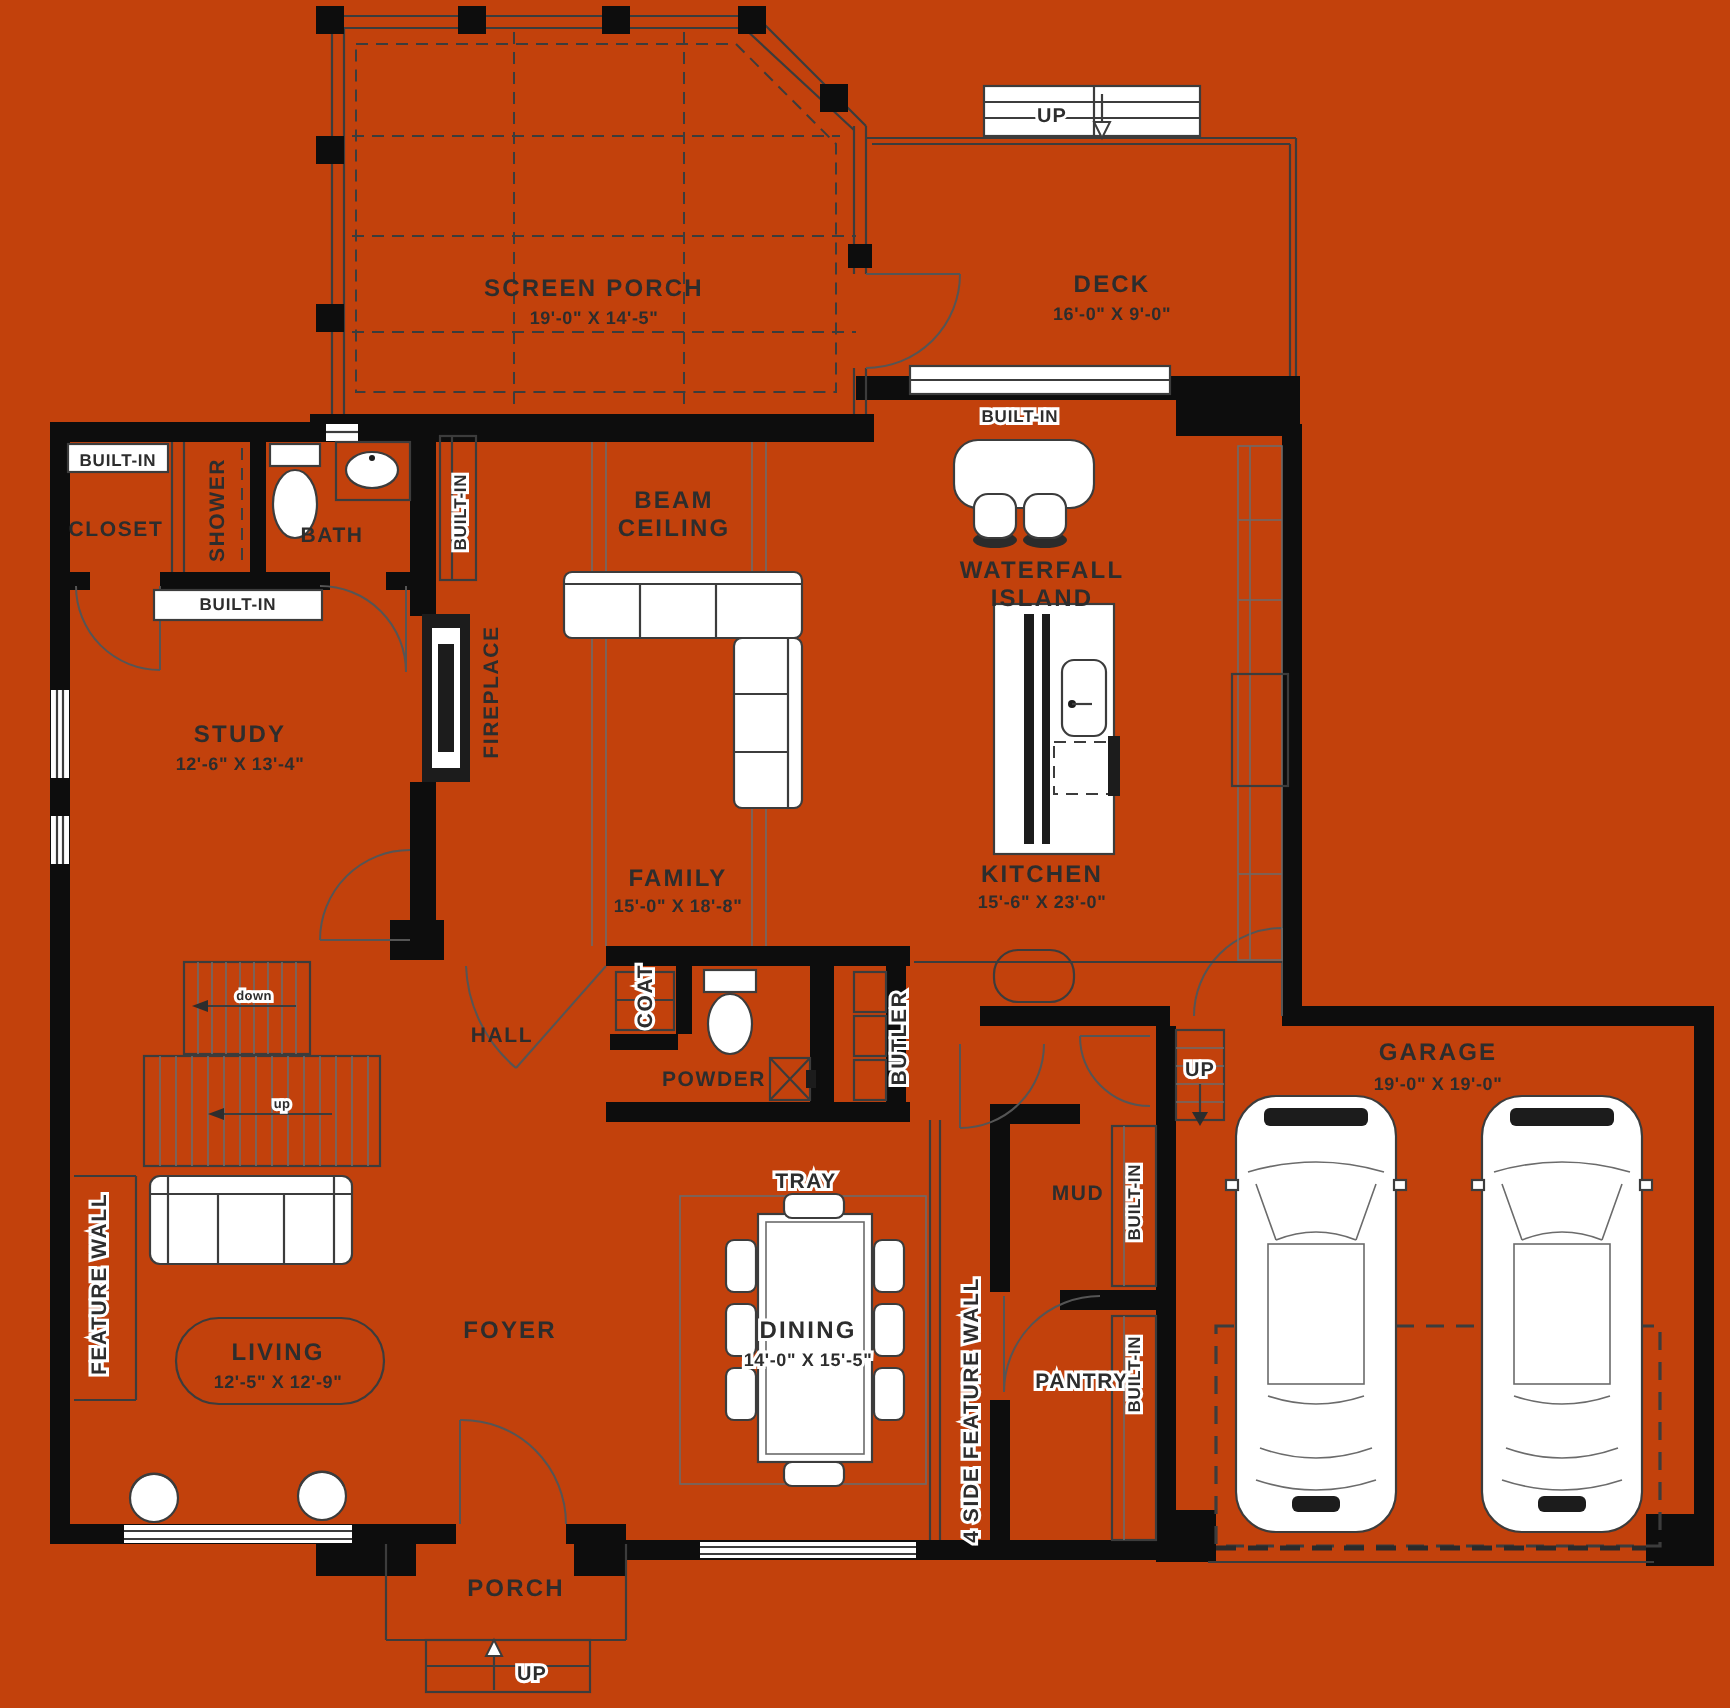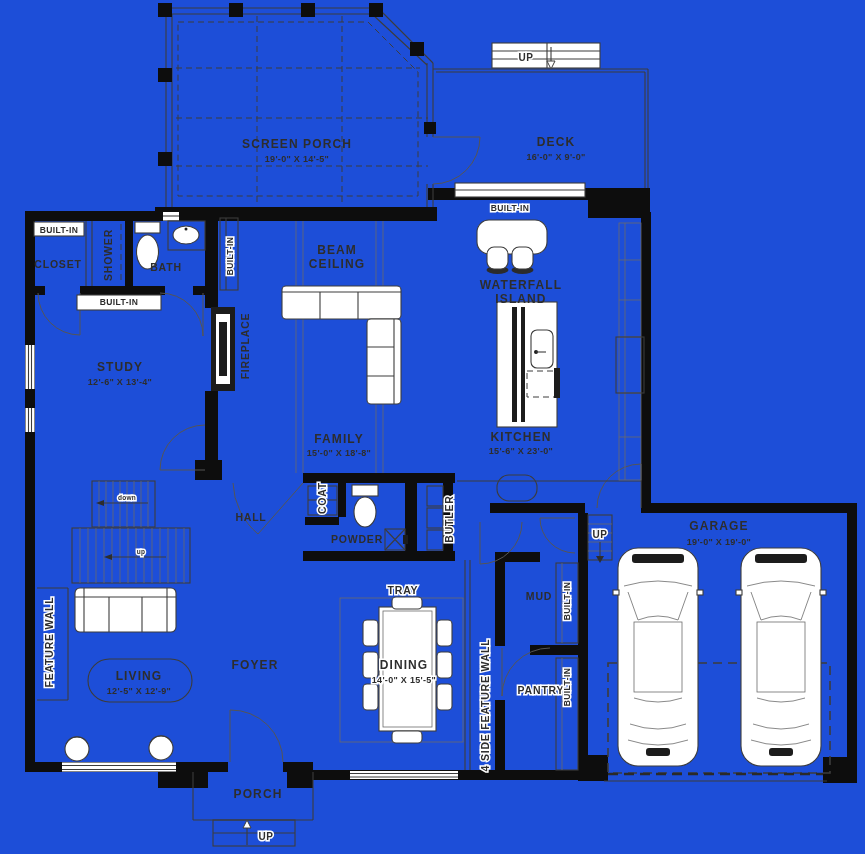--- a/index.html
+++ b/index.html
@@ -1,16 +1,16 @@
 <!DOCTYPE html>
 <html><head>
 <meta charset="utf-8">
 <style>
   html,body{margin:0;padding:0;background:#ffffff;}
-  .plan-wrap{width:865px;height:854px;position:relative;background:#1d4ed8;overflow:hidden;}
+  .plan-wrap{width:865px;height:854px;position:relative;background:#c2410c;overflow:hidden;}
   svg{display:block;}
   text{font-family:"Liberation Sans",sans-serif;font-weight:bold;fill:#2d2d2d;}
   .rm{font-size:12px;letter-spacing:1.1px;}
   .dm{font-size:9px;letter-spacing:0.3px;}
   .md{font-size:10.5px;letter-spacing:0.8px;}
   .bi{font-size:8.5px;letter-spacing:0.4px;}
   .up{font-size:10px;letter-spacing:0.5px;}
   .tn{font-size:6.5px;letter-spacing:0.2px;}
   .halo{paint-order:stroke;stroke:#ffffff;stroke-width:3px;}
   .wall{fill:#0d0d0d;}

